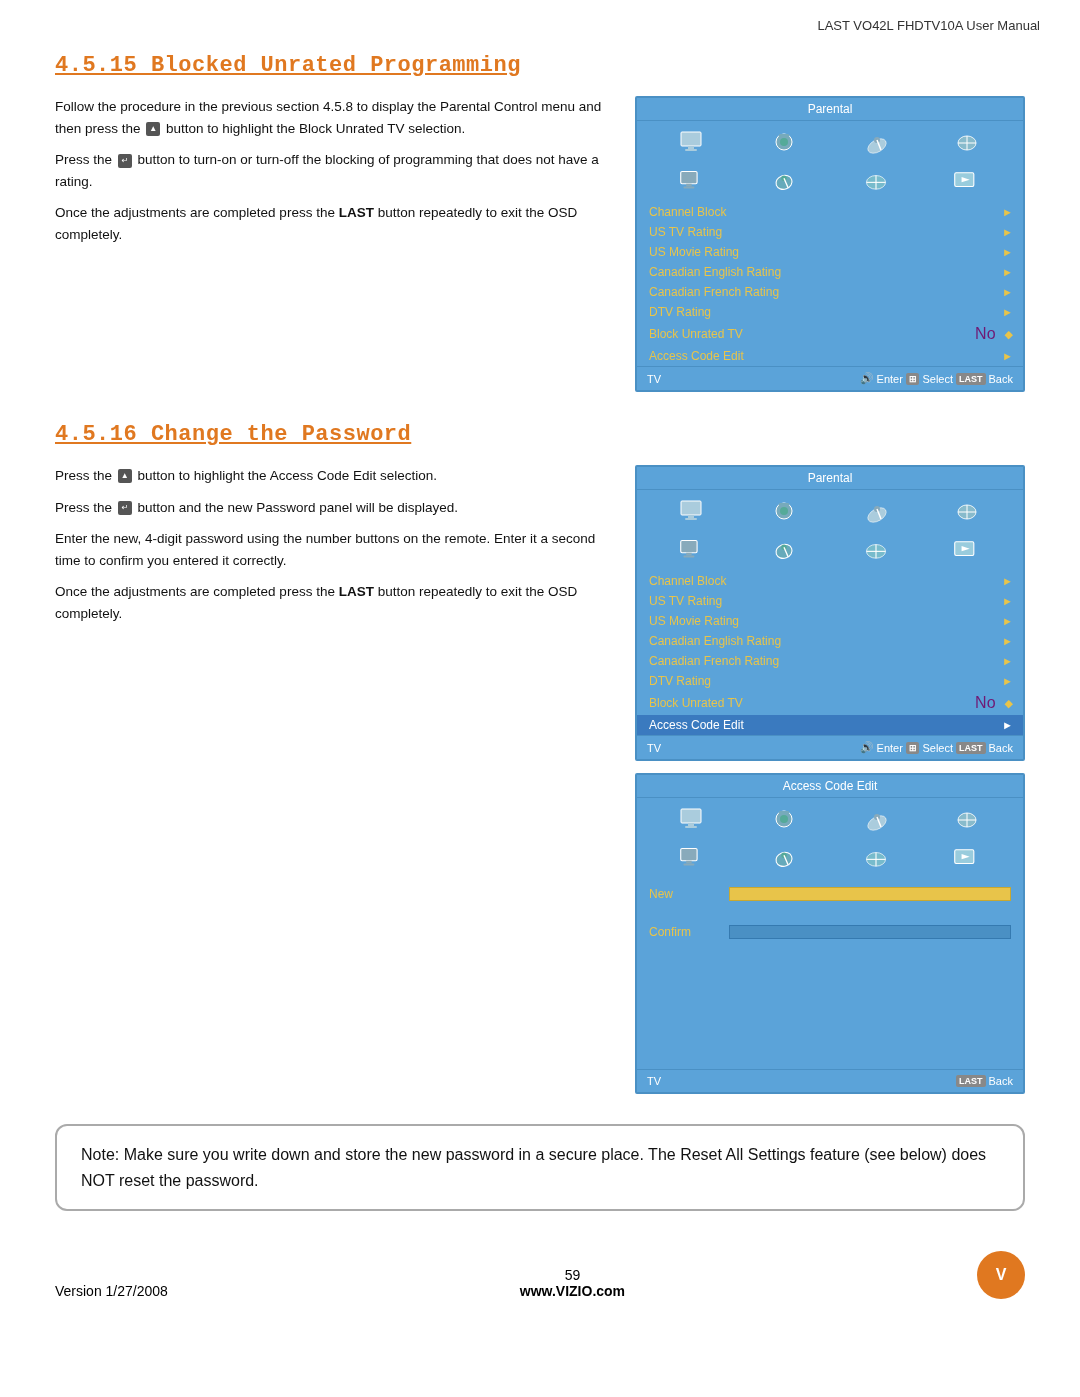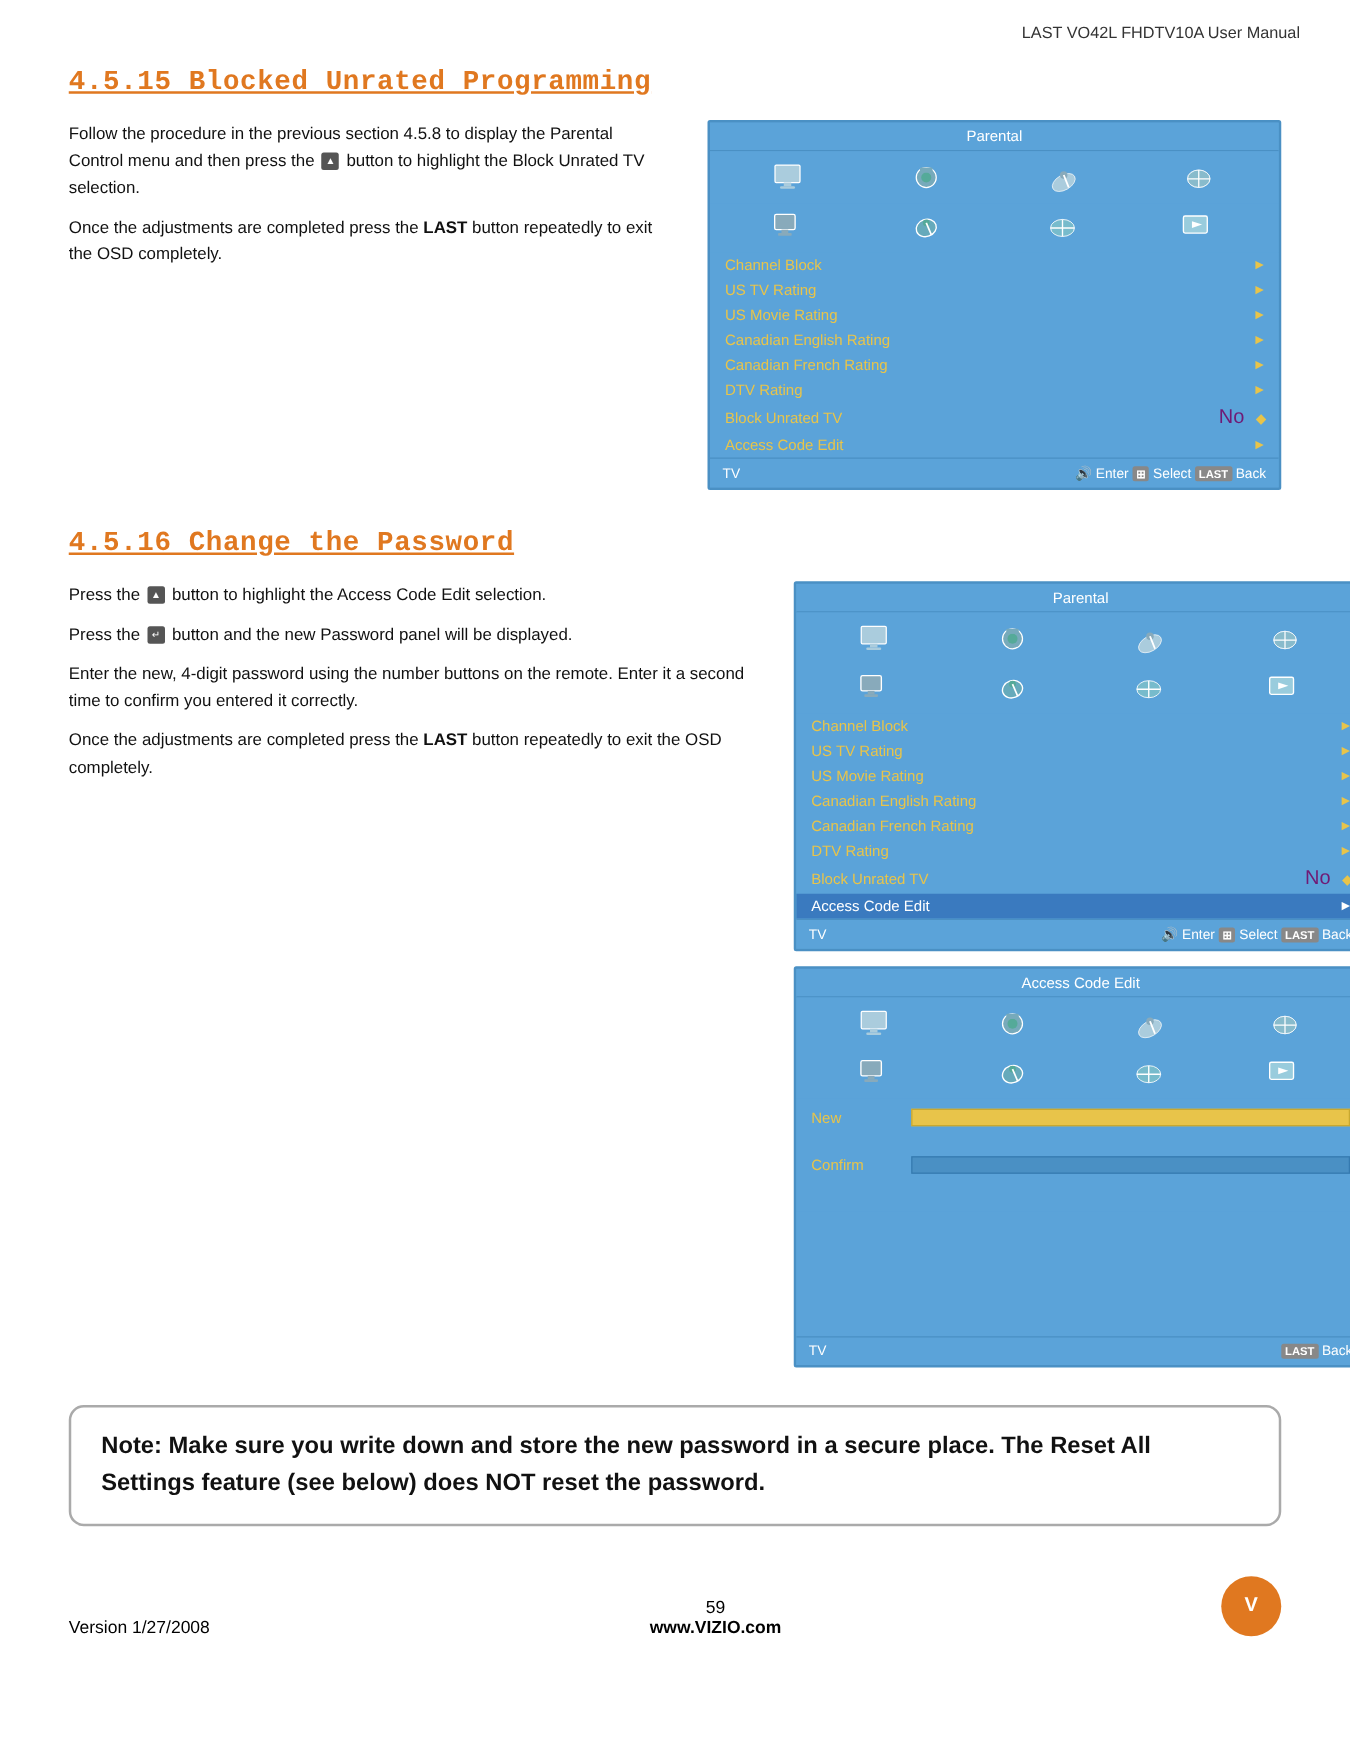--- a/index.html
+++ b/index.html
@@ -42,21 +42,21 @@
       line-height: 1.6;
       color: #111;
     }
     .section-text p {
       margin-bottom: 10px;
     }
     .section-text strong {
       font-weight: bold;
     }
     .tv-screen {
-      width: 459px;
+      width: 390px;
       flex-shrink: 0;
       border: 2px solid #4a90c4;
       background: #5ba3d9;
       border-radius: 2px;
       overflow: hidden;
       font-size: 12px;
     }
     .tv-screen-header {
       background: #5ba3d9;
       color: #fff;
@@ -139,24 +139,23 @@
       border-radius: 2px;
       font-size: 9px;
       font-weight: bold;
     }
     .note-box {
       border: 2px solid #aaa;
       border-radius: 12px;
       padding: 16px 24px;
       background: #fff;
       margin: 20px 0 10px 0;
-      font-size: 19px;
+      font-size: 16px;
       color: #111;
       line-height: 1.6;
-      font-weight: bold;
     }
     .page-footer {
       display: flex;
       justify-content: space-between;
       align-items: flex-end;
       padding: 10px 55px 20px 55px;
     }
     .page-footer-center {
       text-align: center;
       flex: 1;
@@ -234,20 +233,21 @@
   <span>LAST VO42L FHDTV10A User Manual</span>
 </div>
 
 <div class="content">
 
   <div class="section-title">4.5.15 Blocked Unrated Programming</div>
 
   <div class="section-layout">
     <div class="section-text">
       <p>Follow the procedure in the previous section 4.5.8 to display the Parental Control menu and then press the <span class="small-icon">▲</span> button to highlight the Block Unrated TV selection.</p>
+      <p>Press the <span class="small-icon">↵</span> button to turn-on or turn-off the blocking of programming that does not have a rating.</p>
       <p>Once the adjustments are completed press the <strong>LAST</strong> button repeatedly to exit the OSD completely.</p>
     </div>
 
     <div class="tv-screen">
       <div class="tv-screen-header">
         <span>Parental</span>
       </div>
       <div class="tv-icons-row">
 
         <div class="tv-icon">

